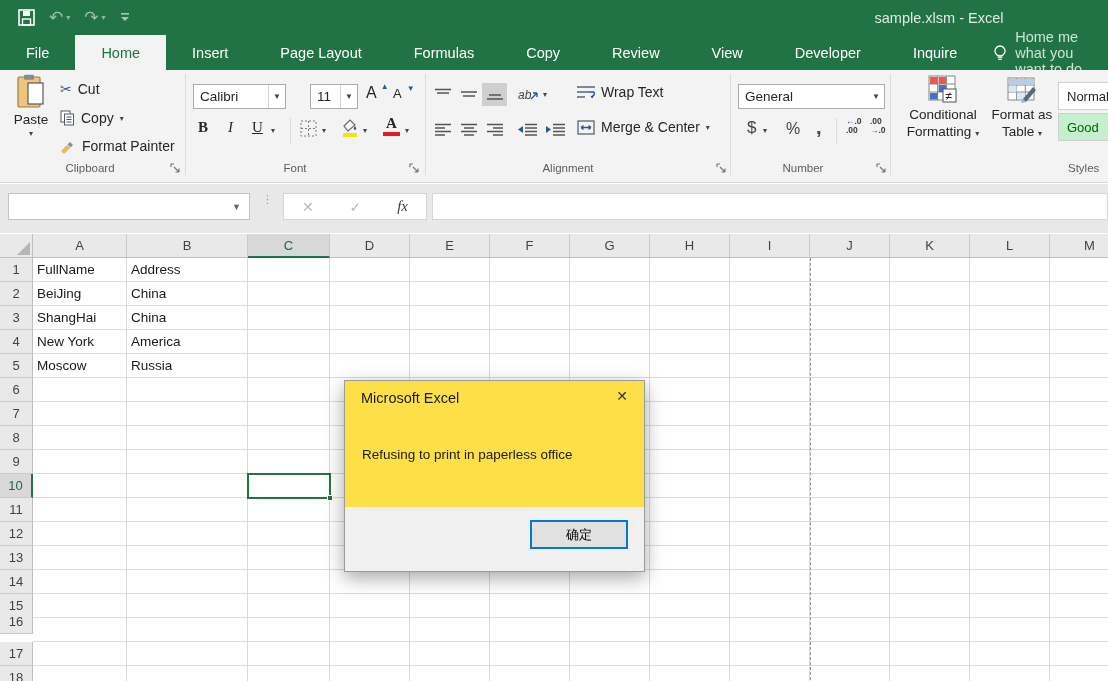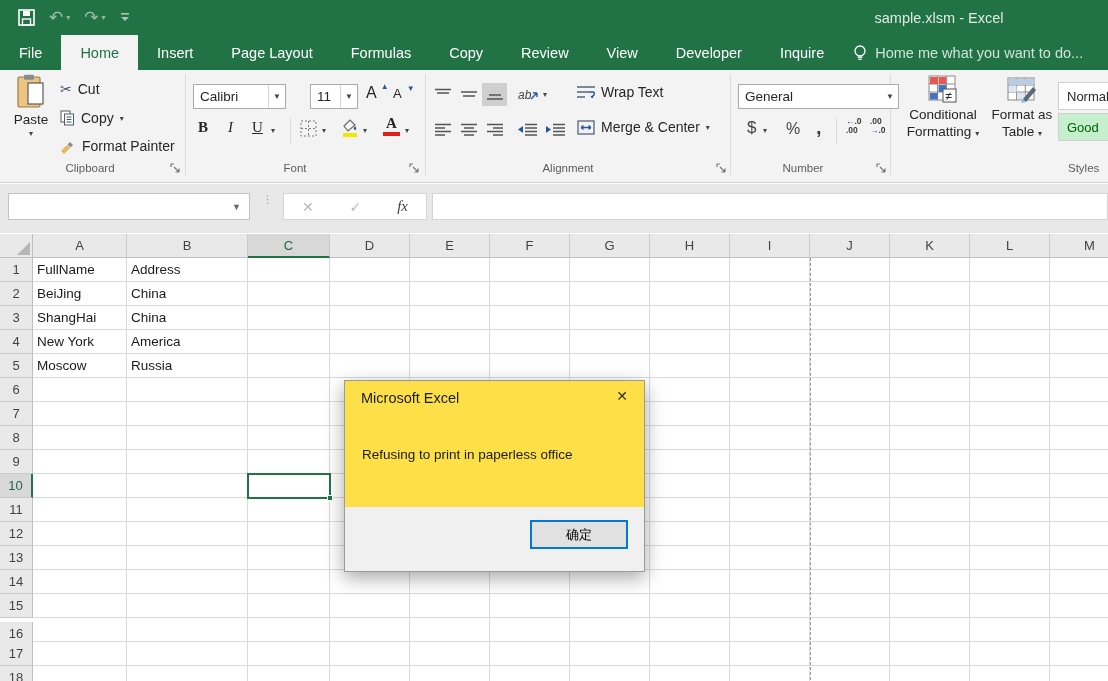--- a/index.html
+++ b/index.html
@@ -12,21 +12,21 @@
 
   
   .titlebar { position:absolute; left:0; top:0; width:1108px; height:35px; background:#217346; }
   .qat { position:absolute; left:18px; top:0; height:35px; display:flex; align-items:center; gap:14px; }
   .qat-btn { display:flex; align-items:center; color:rgba(255,255,255,.55); font-size:17px; line-height:1; cursor:default; }
   .qat-caret { font-size:8px; color:rgba(255,255,255,.5); margin-left:3px; }
   .win-title { position:absolute; left:770px; top:0; width:338px; height:35px; display:flex; align-items:center; justify-content:center; color:rgba(255,255,255,.85); font-size:14.5px; }
 
   
   .tabs-row { position:absolute; left:0; top:35px; width:1108px; height:35px; background:#217346; display:flex; color:#fff; font-size:14.5px; }
-  .tab { padding:0 19px; display:flex; align-items:center; white-space:nowrap; cursor:default; }
+  .tab { padding:0 26px; display:flex; align-items:center; white-space:nowrap; cursor:default; }
   .tab.active { background:#f3f3f3; color:#217346; }
   .tellme { display:flex; align-items:center; gap:8px; padding:0 10px; color:#cfe3d8; font-size:14.5px; }
 
   
   .ribbon { position:absolute; left:0; top:70px; width:1108px; height:113px; background:#f3f3f3; border-bottom:1px solid #d2d2d2; font-size:14px; color:#262626; }
   .gsep { position:absolute; top:4px; height:101px; width:1px; background:#dcdcdc; }
   .group-label { position:absolute; top:92px; height:16px; font-size:11.5px; color:#5d5d5d; text-align:center; }
   .launcher { position:absolute; top:93px; width:11px; height:11px; }
   .rbtn { position:absolute; display:flex; align-items:center; gap:6px; color:#262626; white-space:nowrap; cursor:default; }
   .combo { position:absolute; background:#fff; border:1px solid #ababab; display:flex; align-items:center; font-size:13.5px; padding-left:6px; }
@@ -290,21 +290,21 @@
     <span class="caret-s">▾</span>
   </div>
   <div class="group-label" style="left:498px; width:140px;">Alignment</div>
   <div class="launcher" style="left:716px;">
     <svg width="11" height="11" viewBox="0 0 11 11">
         <path d="M1 4 V1 H4" fill="none" stroke="#777" stroke-width="1.2"></path>
         <path d="M4 4 L9 9 M9 9 V5.5 M9 9 H5.5" fill="none" stroke="#777" stroke-width="1.2"></path>
       </svg>
   </div>
 
-  <div class="combo" style="left:738px; top:14px; width:161px; height:25px;">
+  <div class="combo" style="left:738px; top:14px; width:147px; height:25px;">
     <span>General</span>
     <span class="caret" style="border-left:none;">▼</span>
   </div>
   <div class="rbtn" style="left:747px; top:48px; font-size:17px; color:#444;">$</div>
   <div class="rbtn caret-s" style="left:763px; top:56px;">▾</div>
   <div class="rbtn" style="left:786px; top:50px; font-size:16px; color:#444;">%</div>
   <div class="rbtn" style="left:816px; top:46px; font-size:20px; font-weight:bold; color:#444;">,</div>
   <div class="vline2" style="left:836px; top:48px; height:26px;"></div>
   <div class="rbtn" style="left:846px; top:47px;">
     <span class="mini2">
@@ -600,21 +600,21 @@
     <div class="cell" style="position: absolute; left: 330px; top: 360px; width: 80px; height: 24px;"></div>
     <div class="cell" style="position: absolute; left: 410px; top: 360px; width: 80px; height: 24px;"></div>
     <div class="cell" style="position: absolute; left: 490px; top: 360px; width: 80px; height: 24px;"></div>
     <div class="cell" style="position: absolute; left: 570px; top: 360px; width: 80px; height: 24px;"></div>
     <div class="cell" style="position: absolute; left: 650px; top: 360px; width: 80px; height: 24px;"></div>
     <div class="cell" style="position: absolute; left: 730px; top: 360px; width: 80px; height: 24px;"></div>
     <div class="cell" style="position: absolute; left: 810px; top: 360px; width: 80px; height: 24px;"></div>
     <div class="cell" style="position: absolute; left: 890px; top: 360px; width: 80px; height: 24px;"></div>
     <div class="cell" style="position: absolute; left: 970px; top: 360px; width: 80px; height: 24px;"></div>
     <div class="cell" style="position: absolute; left: 1050px; top: 360px; width: 80px; height: 24px;"></div>
-    <div class="row-header" style="position: absolute; left: 0px; top: 376px; width: 33px; height: 24px; margin-top: 12px;">16</div>
+    <div class="row-header" style="position: absolute; left: 0px; top: 376px; width: 33px; height: 24px;">16</div>
     <div class="cell" style="position: absolute; left: 33px; top: 384px; width: 94px; height: 24px;"></div>
     <div class="cell" style="position: absolute; left: 127px; top: 384px; width: 121px; height: 24px;"></div>
     <div class="cell" style="position: absolute; left: 248px; top: 384px; width: 82px; height: 24px;"></div>
     <div class="cell" style="position: absolute; left: 330px; top: 384px; width: 80px; height: 24px;"></div>
     <div class="cell" style="position: absolute; left: 410px; top: 384px; width: 80px; height: 24px;"></div>
     <div class="cell" style="position: absolute; left: 490px; top: 384px; width: 80px; height: 24px;"></div>
     <div class="cell" style="position: absolute; left: 570px; top: 384px; width: 80px; height: 24px;"></div>
     <div class="cell" style="position: absolute; left: 650px; top: 384px; width: 80px; height: 24px;"></div>
     <div class="cell" style="position: absolute; left: 730px; top: 384px; width: 80px; height: 24px;"></div>
     <div class="cell" style="position: absolute; left: 810px; top: 384px; width: 80px; height: 24px;"></div>

